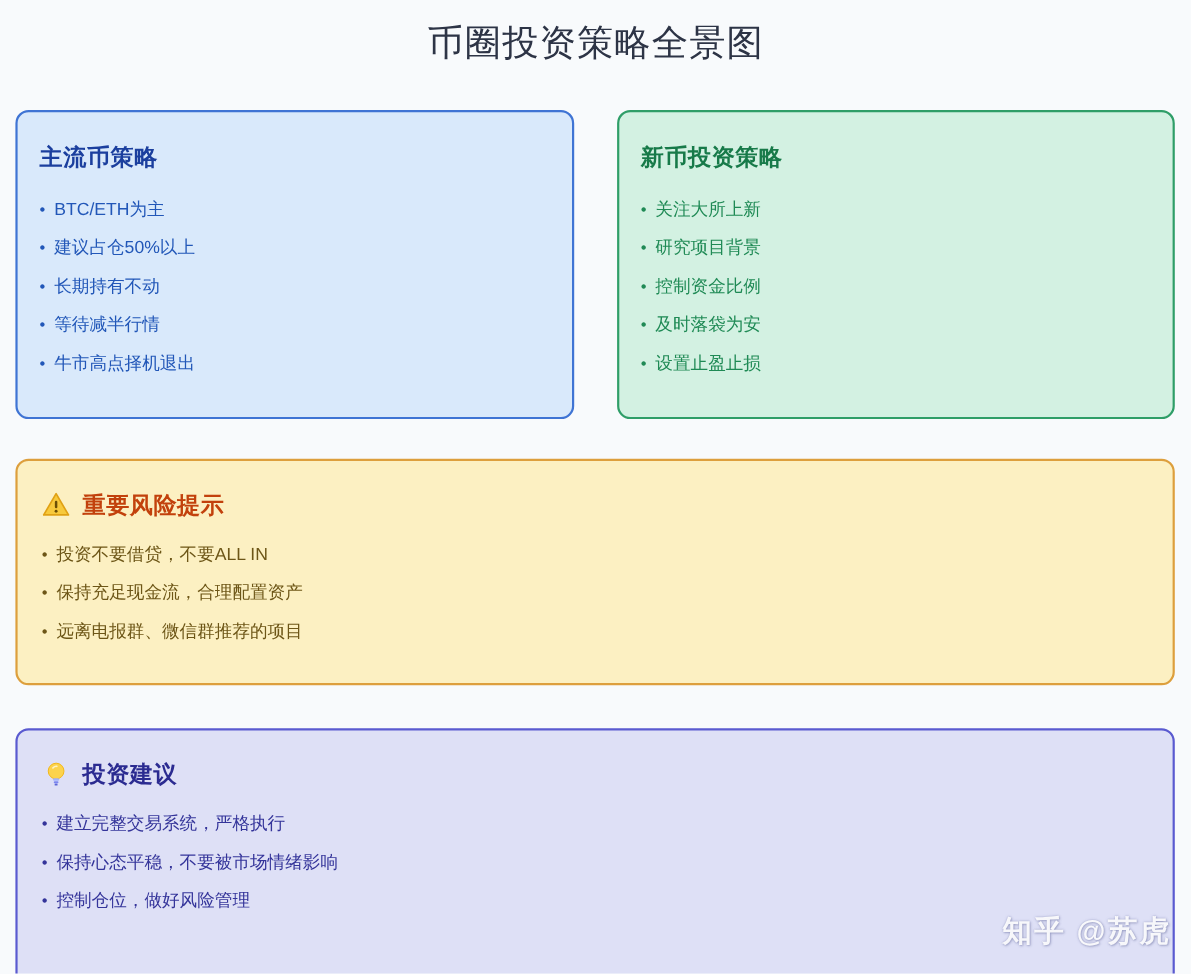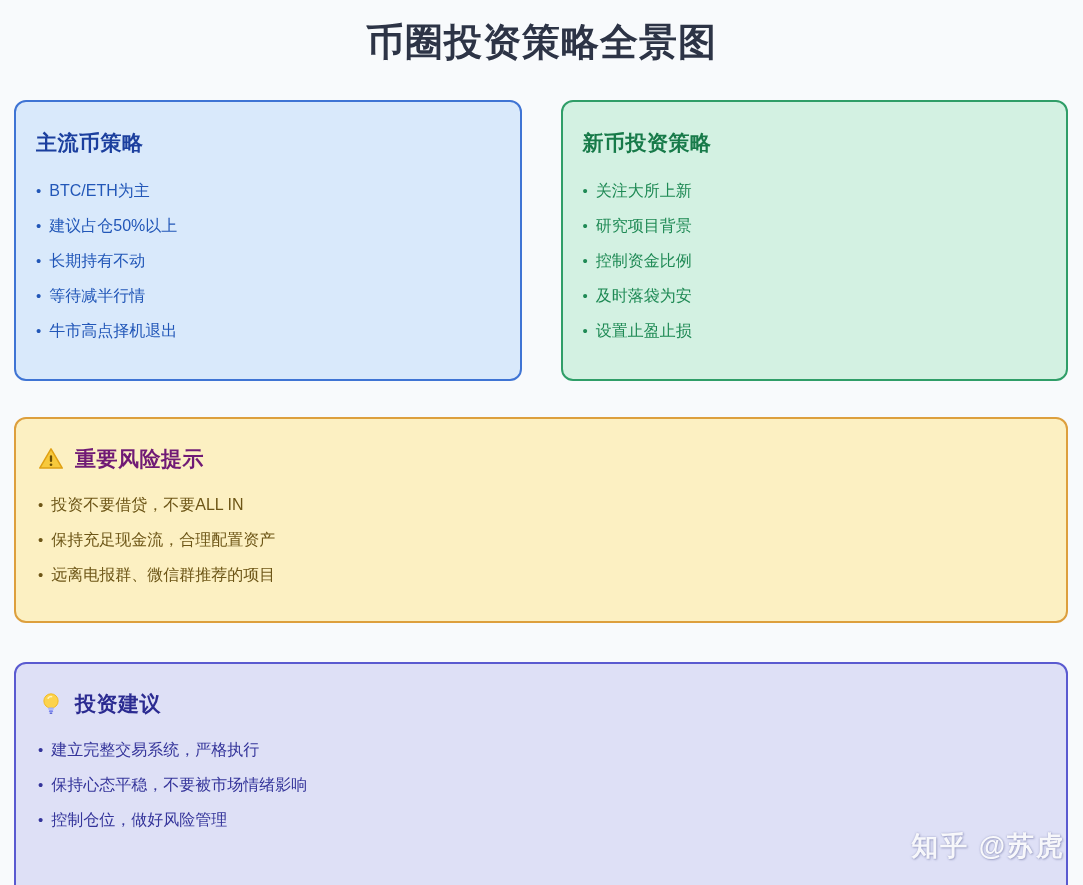--- a/index.html
+++ b/index.html
@@ -7,22 +7,22 @@
   body {
     position: relative;
     background: #f8fafc;
     font-family: "Liberation Sans", "DejaVu Sans", sans-serif;
     overflow: hidden;
   }
   .page-title {
     position: absolute;
     top: 17px; left: 0; width: 100%;
     text-align: center;
-    font-size: 38px;
-    font-weight: 700;
+    font-size: 33px;
+    font-weight: 400;
     color: #2d3446;
     letter-spacing: 1px;
   }
   
   .cards-row {
     position: absolute;
     left: 14px; right: 15px; top: 100px; height: 281px;
     display: flex;
     gap: 39px;
   }
@@ -80,21 +80,21 @@
     display: flex;
     align-items: center;
     gap: 11px;
     margin-bottom: 22px;
   }
   .banner-title-row h2 {
     font-size: 21px;
     font-weight: 700;
     letter-spacing: 0.5px;
   }
-  .banner-risk h2 { color: #701a75; }
+  .banner-risk h2 { color: #c2410c; }
   .banner-risk li { color: #6d5617; }
   .banner-advice h2 { color: #2b2b91; }
   .banner-advice li { color: #34349a; }
   .icon { display: inline-flex; width: 26px; height: 26px; }
   .icon svg { width: 100%; height: 100%; }
   
   .watermark {
     position: absolute;
     right: 18px; bottom: 21px;
     font-size: 27px;

